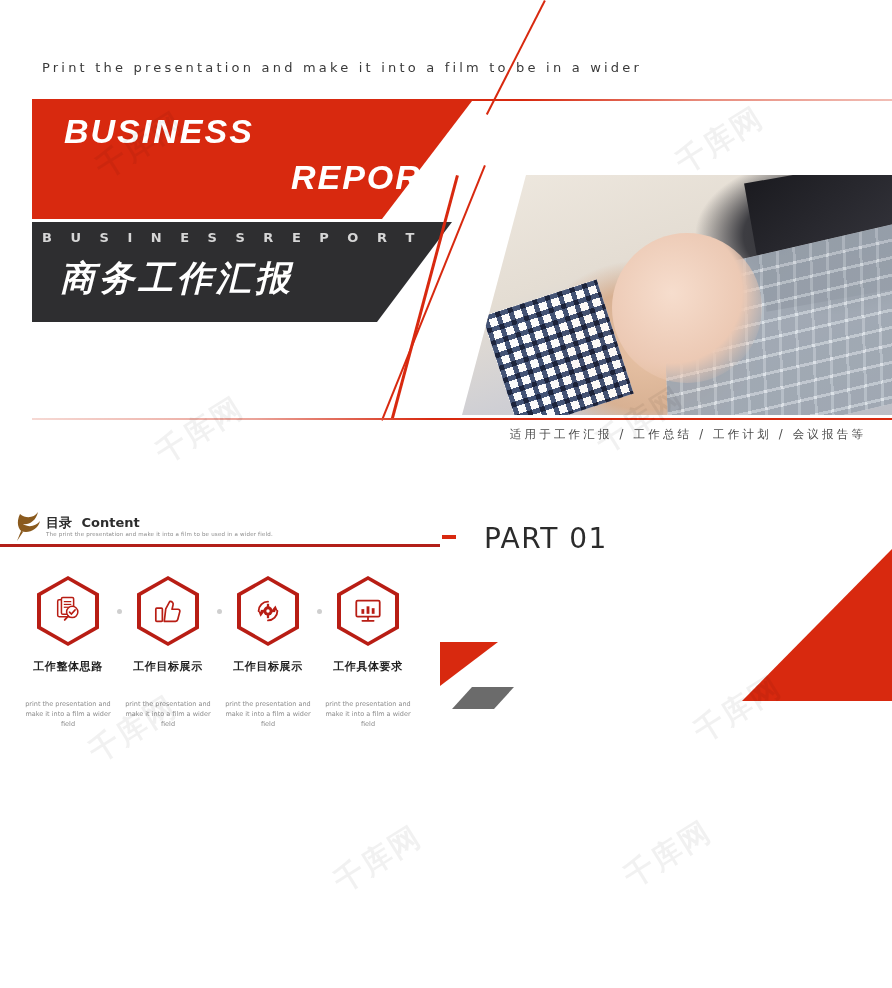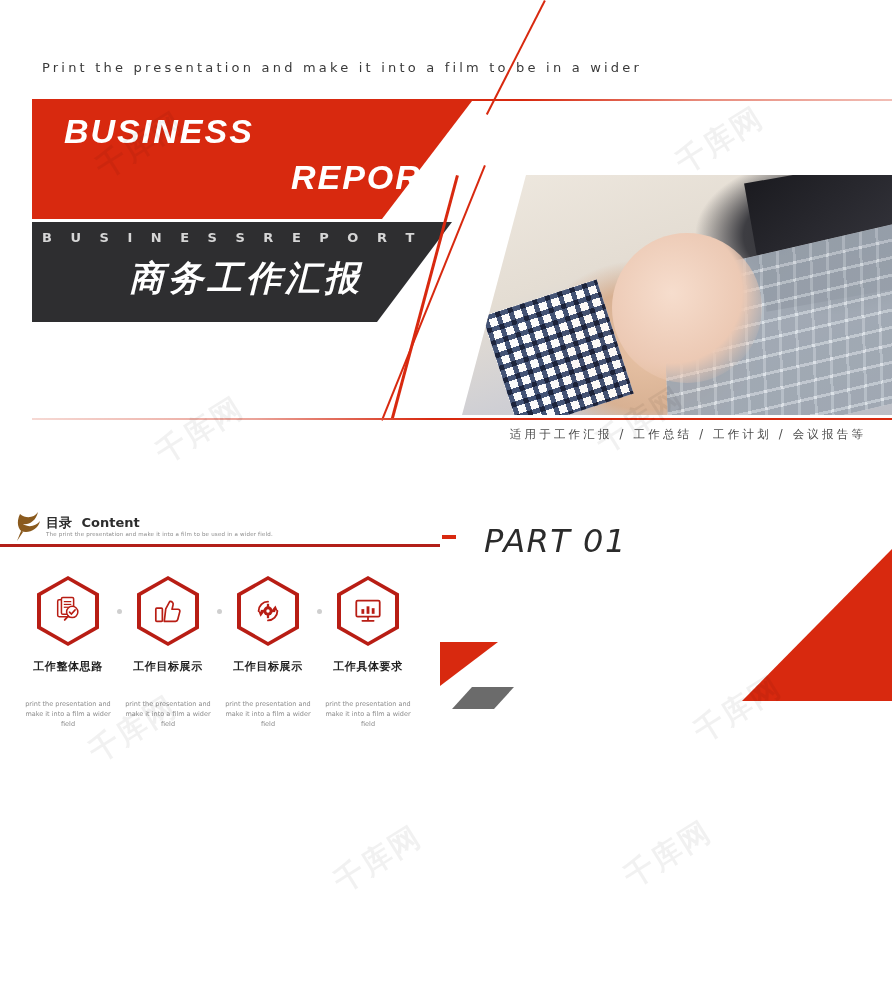--- a/index.html
+++ b/index.html
@@ -49,21 +49,21 @@
     position:absolute; left:0; top:222px; width:440px; height:100px;
     background:#2e2e30;
     clip-path: polygon(0 0, 420px 0, 345px 100px, 0 100px);
   }
   .s1-eng {
     position:absolute; left:10px; top:230px; width:390px; 
     color:#d6d6d6; font-size:13px; letter-spacing:7px; font-weight:600;
     font-family:"DejaVu Sans", sans-serif;
   }
   .s1-cn {
-    position:absolute; left:10px; top:255px; width:390px; text-align:center; padding-left:18px;
+    position:absolute; left:10px; top:255px; width:390px; text-align:left; padding-left:18px;
     color:#ffffff; font-size:35px; letter-spacing:4px; font-weight:700; font-style:italic;
     font-family:"DejaVu Sans", sans-serif;
   }
 
   
   .s1-diag {
     position:absolute; width:2px; background:#d8290f; transform-origin:top left;
   }
   .s1-diagA { left:512px; top:0px; height:128px; transform:rotate(27deg); }
   .s1-diagB { left:452px; top:165px; height:275px; transform:rotate(22deg); }
@@ -167,22 +167,22 @@
     font-family:"DejaVu Sans", sans-serif; white-space:nowrap;
   }
   .hex-desc {
     margin-top:25px; width:90px; text-align:center; font-size:6.5px; line-height:1.55; color:#8c8c8c;
     font-family:"DejaVu Sans", sans-serif;
   }
 
   
   .s2-partmark { position:absolute; left:442px; top:41px; width:14px; height:4px; background:#d8290f; }
   .s2-part {
-    position:absolute; left:484px; top:28px; font-size:32px; color:#2b2b2b; letter-spacing:1.5px;
-    font-family:"DejaVu Sans", sans-serif; font-weight:400;font-style:italic;
+    position:absolute; left:484px; top:28px; font-size:28px; color:#2b2b2b; letter-spacing:1.5px;
+    font-family:"DejaVu Sans", sans-serif; font-weight:400;
   }
 
   .s2-sm-tri {
     position:absolute; left:440px; top:148px; width:58px; height:44px; background:#d8290f;
     clip-path:polygon(0 0, 100% 0, 0 100%);
   }
   .s2-gray-bar {
     position:absolute; left:452px; top:193px; width:62px; height:22px; background:#6b6b6b;
     clip-path:polygon(20px 0, 62px 0, 42px 22px, 0 22px);
   }

